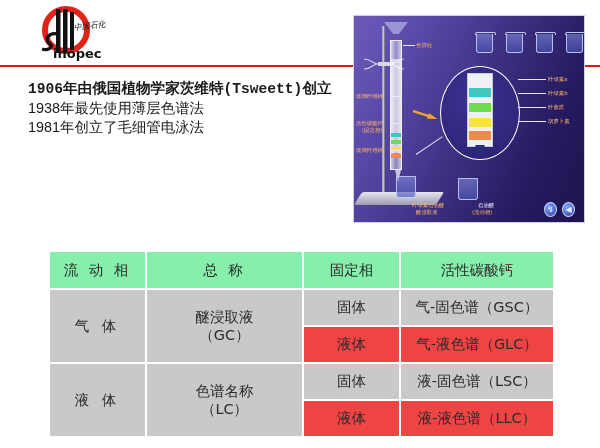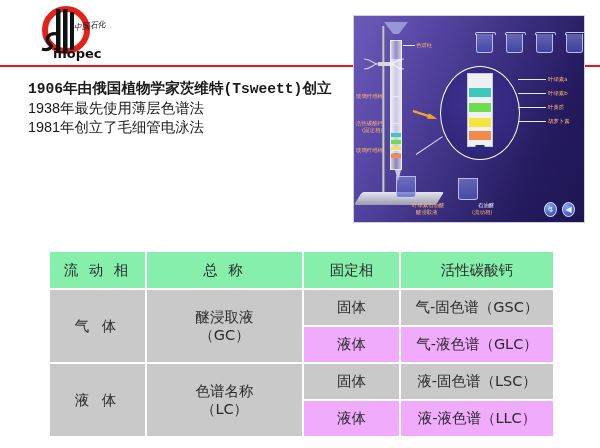--- a/index.html
+++ b/index.html
@@ -136,21 +136,21 @@
   .tbl td{
     text-align:center;vertical-align:middle;
     color:#2b2b2b;
     font-size:14.5px;
     font-family:"DejaVu Sans","Liberation Sans",sans-serif;
     padding:0;
   }
   .c-head{background:#86efac;height:36px;letter-spacing:3px;}
   .c-head.plain{letter-spacing:0px;}
   .c-dark{background:#c9c9c9;}
-  .c-light{background:#f0abfc;}
+  .c-light{background:#ef4444;}
   .w1{width:95px;}
   .w2{width:155px;}
   .w3{width:95px;}
   .w4{width:152px;}
   .h-big{height:72px;}
   .h-sm{height:35px;margin-top:36px;}
   .sp{letter-spacing:4px;}
   .two-line{line-height:18px;}
 </style>
 </head>

